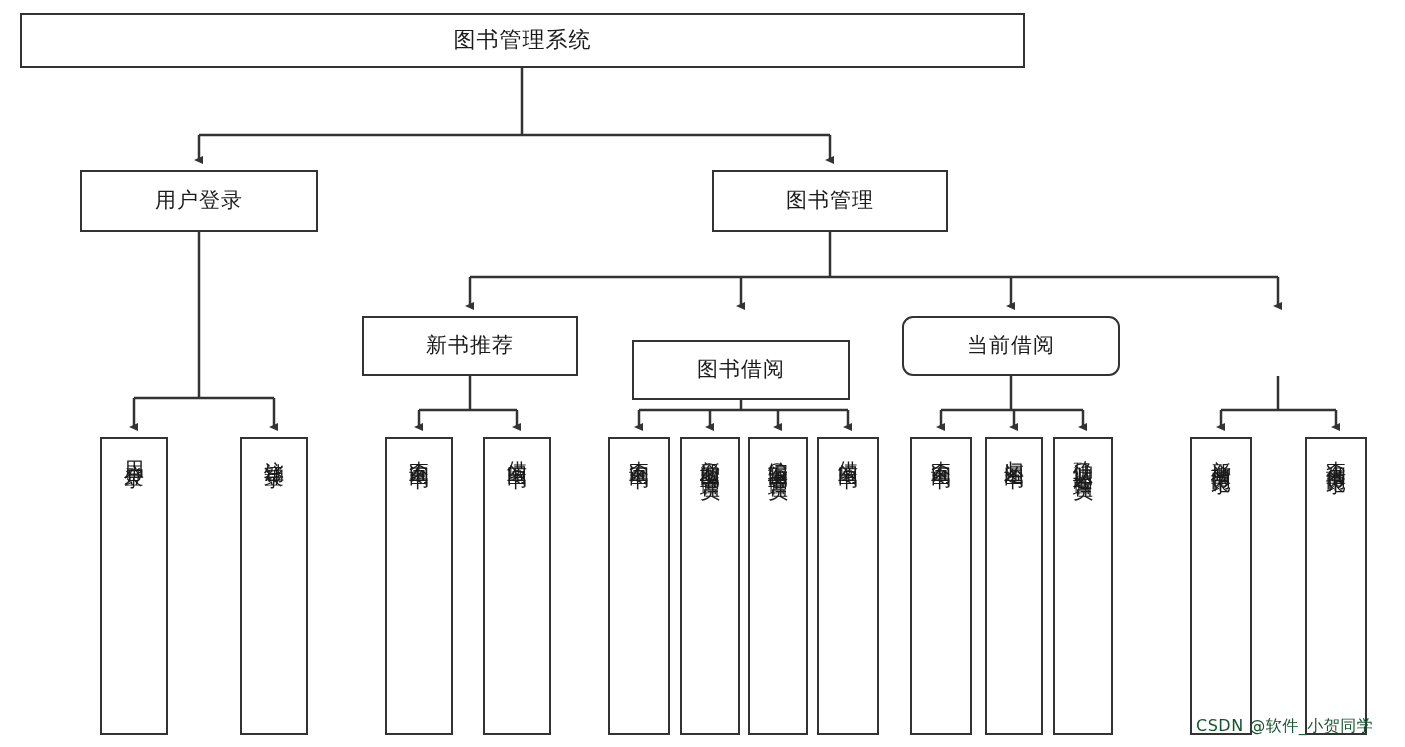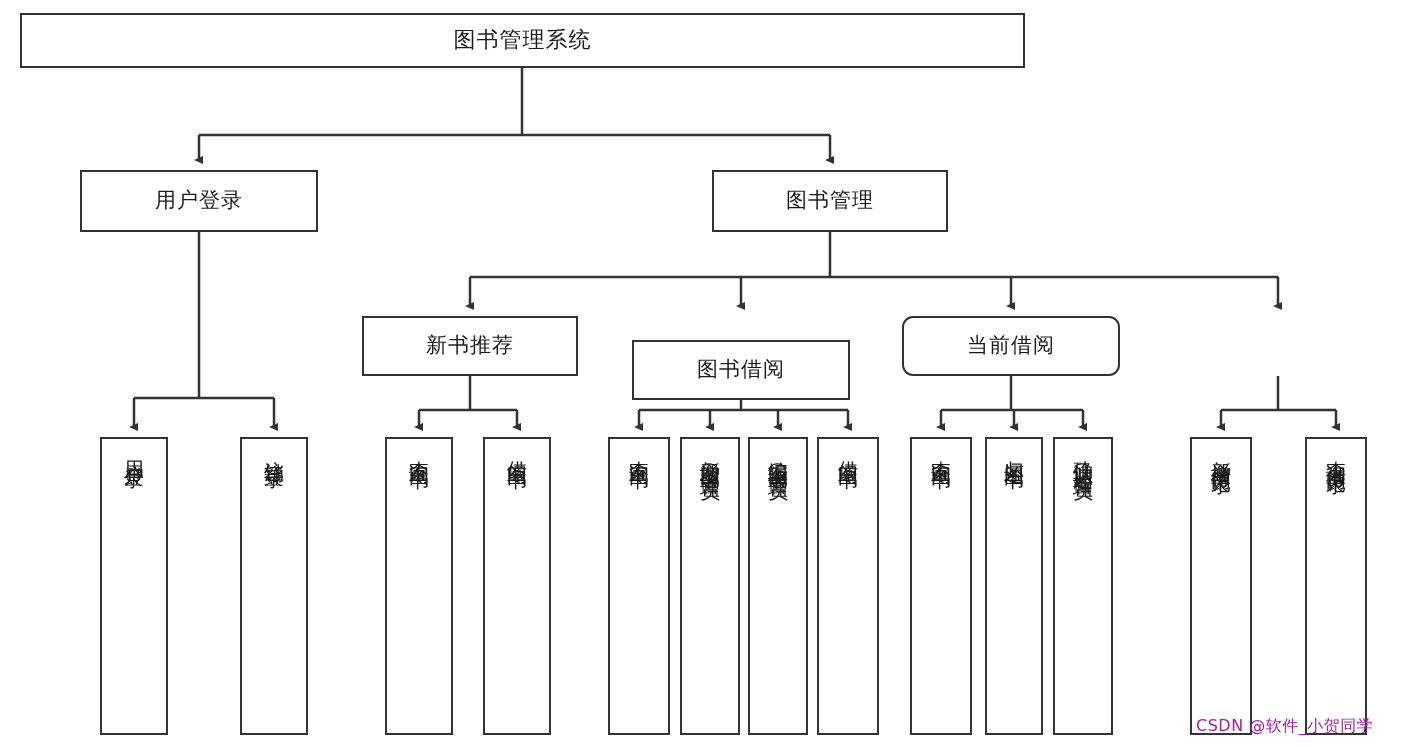--- a/index.html
+++ b/index.html
@@ -55,21 +55,21 @@
     position: absolute;
     left: 0;
     top: 0;
     width: 1405px;
     height: 747px;
     pointer-events: none;
   }
   .watermark {
     position: absolute;
     font-size: 16px;
-    color: #a21caf;
+    color: #14532d;
     white-space: nowrap;
     letter-spacing: 0.5px;
   }
 </style>
 </head>
 <body>
 
 <div id="canvas">
 
   <svg class="edges" viewBox="0 0 1405 747" xmlns="http://www.w3.org/2000/svg">

